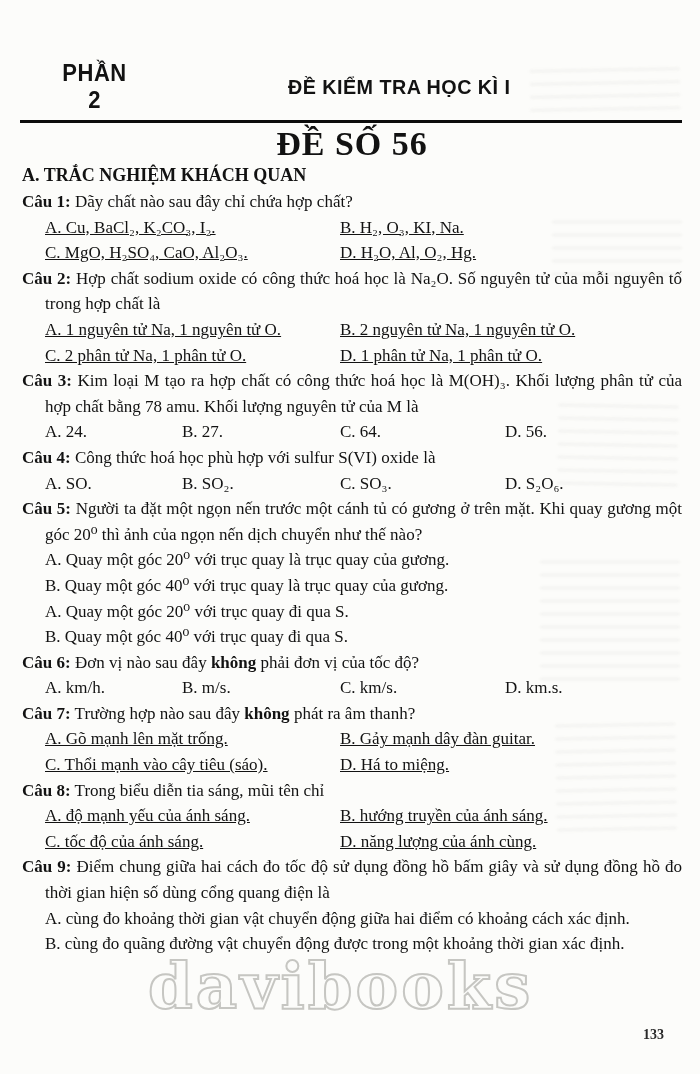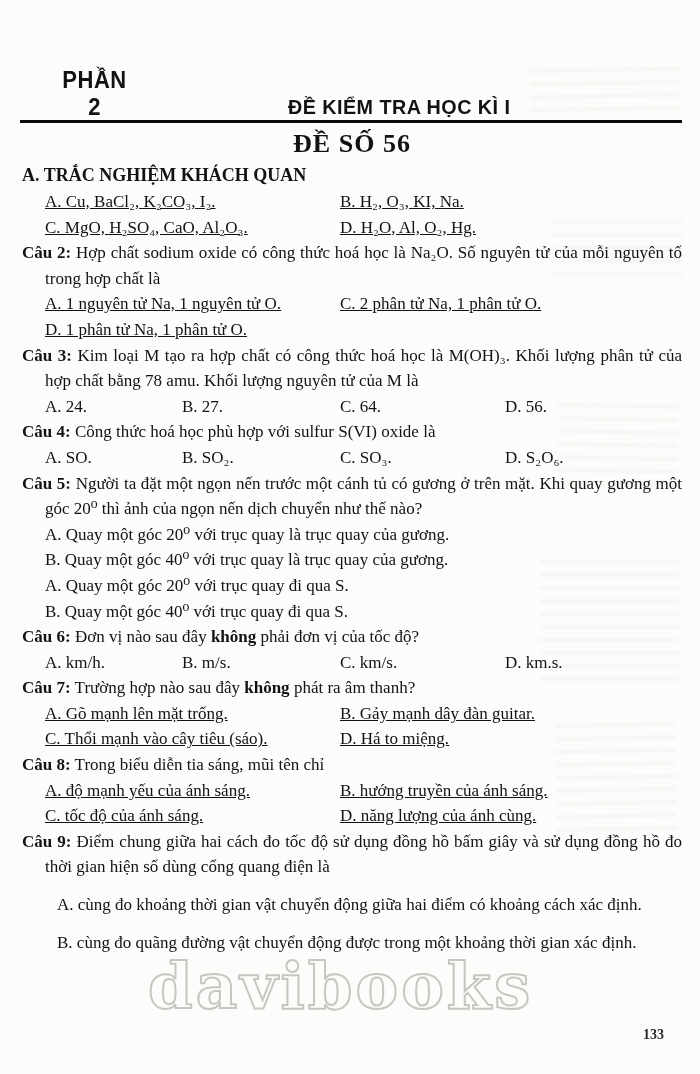--- a/index.html
+++ b/index.html
@@ -9,56 +9,56 @@
     background:#fcfcfa;
     overflow:hidden;
     font-family:"Liberation Serif","DejaVu Serif",serif;
     color:#121212;
     box-sizing:border-box;
     padding:54px 18px 0 22px;
     font-size:17px;
     line-height:25.6px;
   }
   
-  .header{display:flex;align-items:flex-end;height:66px;}
+  .header{display:flex;align-items:center;height:66px;}
   .part-box{
     width:145px;display:flex;flex-direction:column;align-items:center;justify-content:center;
     font-family:"Liberation Sans","DejaVu Sans",sans-serif;
     font-weight:700;font-size:22px;line-height:26px;letter-spacing:.5px;
     transform:scaleY(1.05);
   }
   .vdivider{width:2px;background:#161616;}
   .header-title{
     flex:1;display:flex;align-items:center;justify-content:center;
     padding-right:56px;
     font-family:"Liberation Sans","DejaVu Sans",sans-serif;
     font-weight:700;font-size:21px;letter-spacing:.5px;
     transform:scaleX(.94);
   }
   .rule{border-top:3px solid #0c0c0c;margin:0 0 5px -2px;}
   .de-so{
-    text-align:center;font-weight:700;font-size:26px;line-height:32px;
+    text-align:center;font-weight:700;font-size:34px;line-height:32px;
     margin:2px 0 3px 0;letter-spacing:1px;
   }
   .section-head{font-weight:700;font-size:18px;line-height:24px;margin:0 0 2px 0;}
   
   .question{margin:0;}
   .qtext{
     margin:0;padding-left:23px;text-indent:-23px;
     text-align:justify;text-align-last:left;
   }
   .qlabel{font-weight:700;}
   .qbold{font-weight:700;}
   .opts{display:grid;padding-left:23px;}
   .opts .opt{white-space:nowrap;}
   .opts-2{grid-template-columns:295px 1fr;text-decoration:underline;}
   .opts-4{grid-template-columns:137px 158px 165px 1fr;}
   .opts-1{grid-template-columns:1fr;}
   .optwrap{
-    margin:12px;padding-left:50px;text-indent:-27px;
+    margin:0;padding-left:50px;text-indent:-27px;
     text-align:justify;text-align-last:left;
   }
   
   .wm1{
     position:absolute;left:148px;top:946px;
     font-family:"DejaVu Serif","Liberation Serif",serif;
     font-size:64px;font-weight:700;letter-spacing:3px;line-height:80px;
     color:transparent;-webkit-text-stroke:2px #c6c6c2;
     pointer-events:none;
   }
@@ -94,32 +94,34 @@
       </div>
     <div class="vdivider"></div>
     <div class="header-title">ĐỀ KIỂM TRA HỌC KÌ I</div>
   </div>
   <div class="rule"></div>
 
   <div class="de-so">ĐỀ SỐ 56</div>
   <div class="section-head">A. TRẮC NGHIỆM KHÁCH QUAN</div>
 
   <div class="question">
+    <p class="qtext"><b class="qlabel">Câu 1:</b><span> Dãy chất nào sau đây chỉ chứa hợp chất?</span></p>
     <div class="opts opts-2">
       <div class="opt">A. Cu, BaCl₂, K₂CO₃, I₂.</div>
       <div class="opt">B. H₂, O₃, KI, Na.</div>
       <div class="opt">C. MgO, H₂SO₄, CaO, Al₂O₃.</div>
       <div class="opt">D. H₂O, Al, O₂, Hg.</div>
     </div>
   </div>
 
   <div class="question">
     <p class="qtext"><b class="qlabel">Câu 2:</b><span> Hợp chất sodium oxide có công thức hoá học là Na₂O. Số nguyên tử của mỗi nguyên tố trong hợp chất là</span></p>
     <div class="opts opts-2">
       <div class="opt">A. 1 nguyên tử Na, 1 nguyên tử O.</div>
+      <div class="opt">B. 2 nguyên tử Na, 1 nguyên tử O.</div>
       <div class="opt">C. 2 phân tử Na, 1 phân tử O.</div>
       <div class="opt">D. 1 phân tử Na, 1 phân tử O.</div>
     </div>
   </div>
 
   <div class="question">
     <p class="qtext"><b class="qlabel">Câu 3:</b><span> Kim loại M tạo ra hợp chất có công thức hoá học là M(OH)₃. Khối lượng phân tử của hợp chất bằng 78 amu. Khối lượng nguyên tử của M là</span></p>
     <div class="opts opts-4">
       <div class="opt">A. 24.</div>
       <div class="opt">B. 27.</div>

